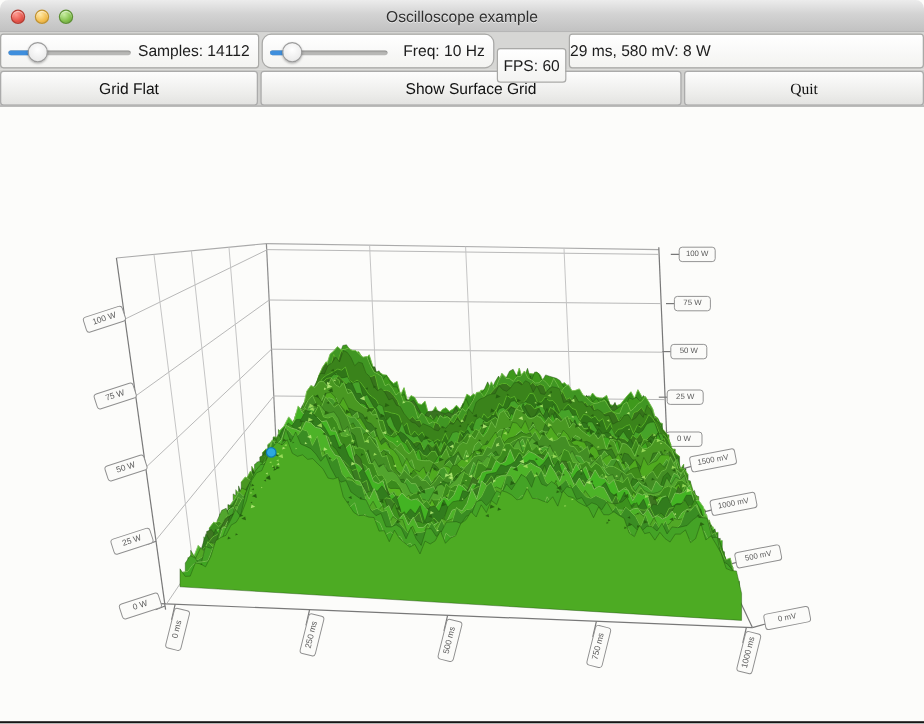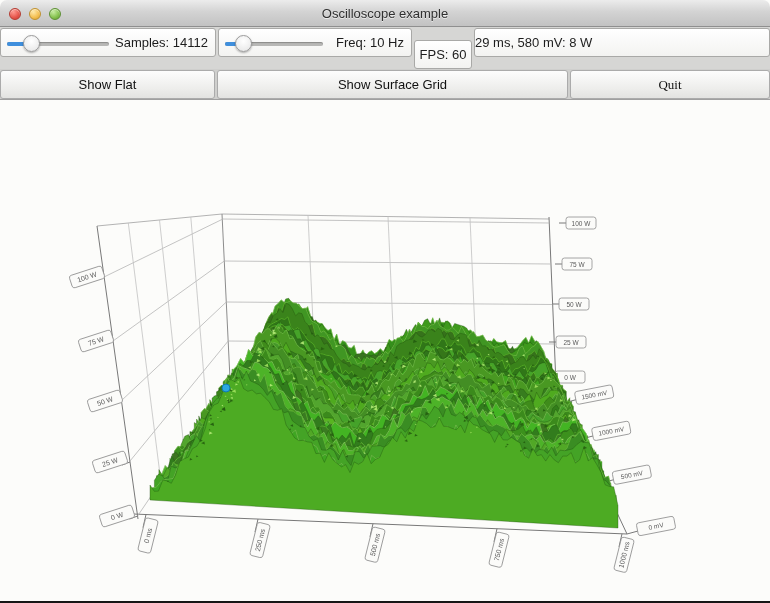--- a/index.html
+++ b/index.html
@@ -15,28 +15,28 @@
     display:flex; align-items:center; justify-content:center;
   }
   .title-text { font-size:13px; color:#303030; text-shadow:0 1px 0 rgba(255,255,255,.6); }
   .traffic { position:absolute; left:9px; top:0; height:27px; display:flex; align-items:center; gap:8px; }
   .light { width:12px; height:12px; border-radius:50%; box-shadow:inset 0 1px 1px rgba(255,255,255,.6); }
   .light.red    { background:radial-gradient(circle at 35% 30%, #ff9a90, #e5544a 60%, #c63b31); border:1px solid #b43b31;}
   .light.yellow { background:radial-gradient(circle at 35% 30%, #ffe9a8, #f3bd4e 60%, #d59d2f); border:1px solid #c0922f;}
   .light.green  { background:radial-gradient(circle at 35% 30%, #c7eda0, #83c04c 60%, #5f9a31); border:1px solid #5d9033;}
 
   
-  .toolbar { height:42px; background:#d6d6d4; display:flex; gap:2px; padding:1px 0; }
+  .toolbar { height:31px; background:#d6d6d4; display:flex; gap:2px; padding:1px 0; }
   .segment {
     background:linear-gradient(#ffffff,#f3f3f1);
     border:1px solid #a9a9a7; border-radius:3px;
     display:flex; align-items:center; height:29px; position:relative;
   }
   .seg-samples { width:216px; }
-  .seg-freq    { width:194px; }
+  .seg-freq    { width:194px;border-radius:8px; }
   .seg-fps     { width:58px; justify-content:center;margin-top:12px; }
   .seg-status  { flex:1; justify-content:flex-start; }
   .seg-label { font-size:13px; color:#1d1d1d; white-space:nowrap; }
   .seg-samples .seg-label, .seg-freq .seg-label { position:absolute; right:7px; }
 
   .slider { position:absolute; left:6px; top:0; height:29px; }
   .slider .track { position:absolute; top:13px; height:4px; width:100%; background:#b8b8b6; border-radius:2px; box-shadow:inset 0 1px 1px rgba(0,0,0,.25); }
   .slider .fill  { position:absolute; top:13px; height:4px; background:#3f8fdd; border-radius:2px 0 0 2px; }
   .slider .knob  { position:absolute; top:6px; width:17px; height:17px; border-radius:50%;
                    background:radial-gradient(circle at 50% 35%, #ffffff, #ececec 70%, #dcdcdc);
@@ -89,21 +89,21 @@
   </div>
   <div class="segment seg-fps">
     <div class="seg-label">FPS: 60</div>
   </div>
   <div class="segment seg-status">
     <div class="seg-label">29 ms, 580 mV: 8 W</div>
   </div>
 </div>
 
 <div class="btnrow">
-  <div class="pushbtn btn-flat">Show Flat</div>
+  <div class="pushbtn btn-flat">Grid Flat</div>
   <div class="pushbtn btn-grid">Show Surface Grid</div>
   <div class="pushbtn btn-quit">Quit</div>
 </div>
 
 <div class="plot">
   <svg id="plot-svg" width="770" height="514" viewBox="0 89 770 514">
       <g>
         <line x1="97" y1="215" x2="222" y2="203" stroke="#aaa" stroke-width="0.9"></line>
         <line x1="222" y1="203" x2="549" y2="208" stroke="#aaa" stroke-width="0.9"></line>
         <line x1="222" y1="203" x2="230" y2="368" stroke="#8c8c8c" stroke-width="1"></line>

